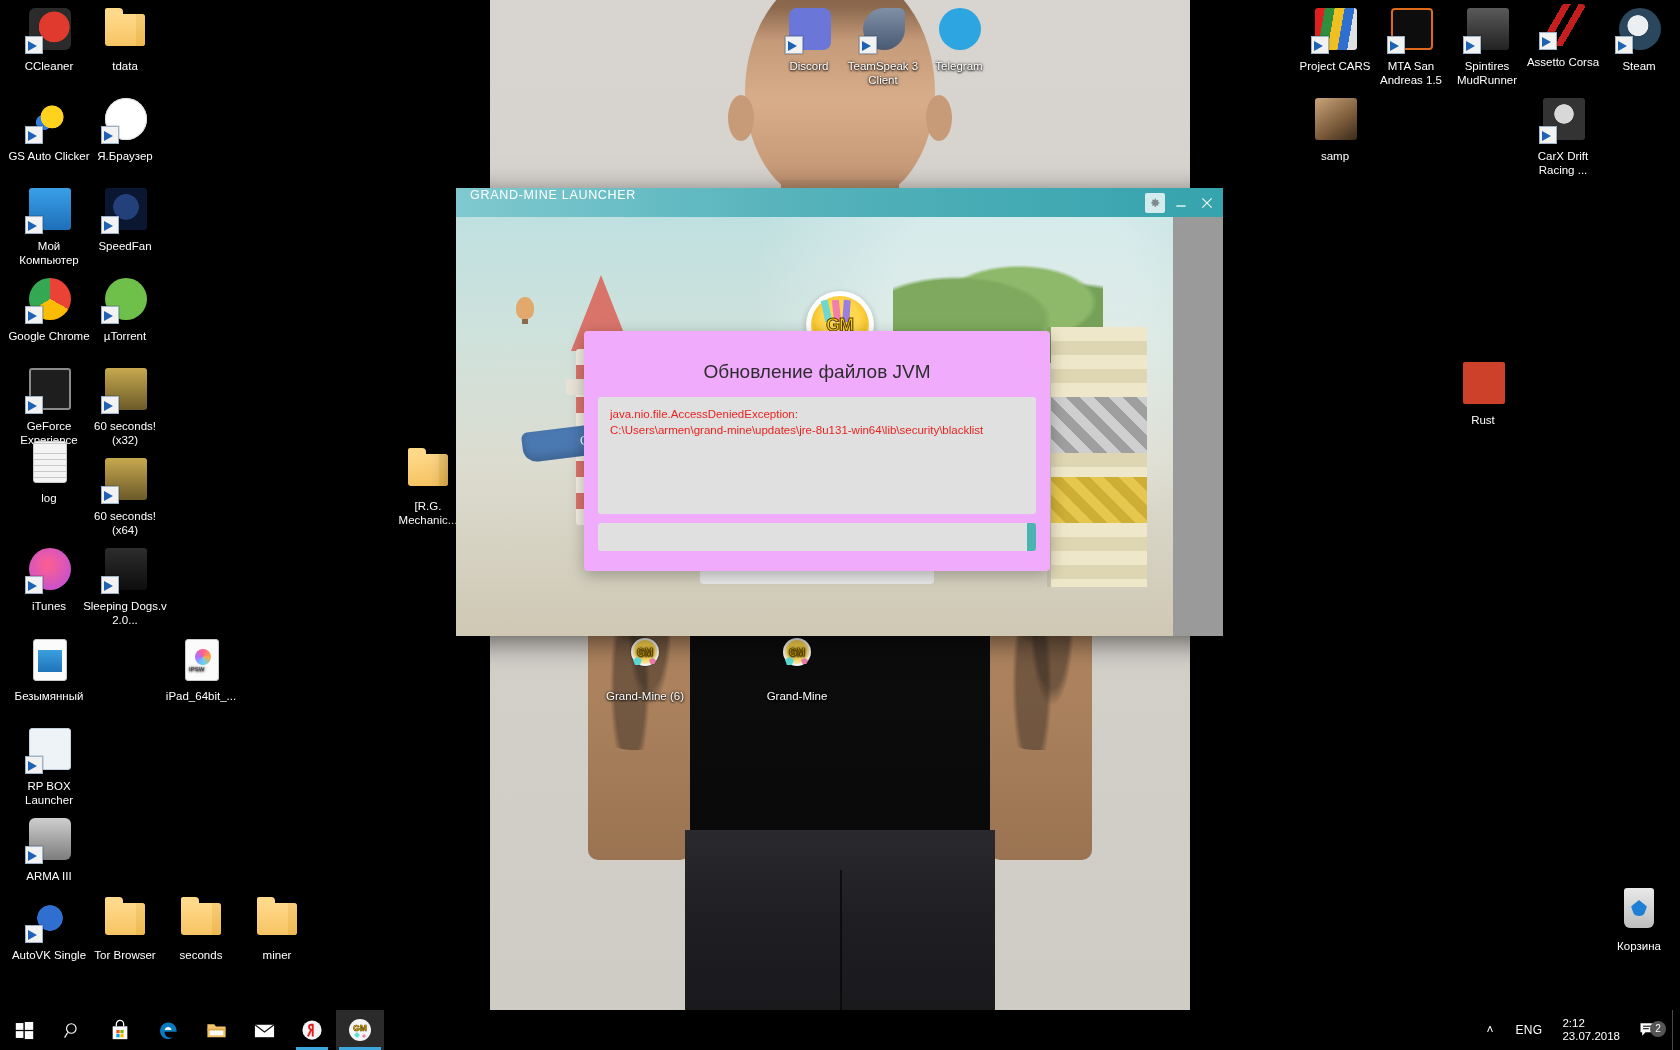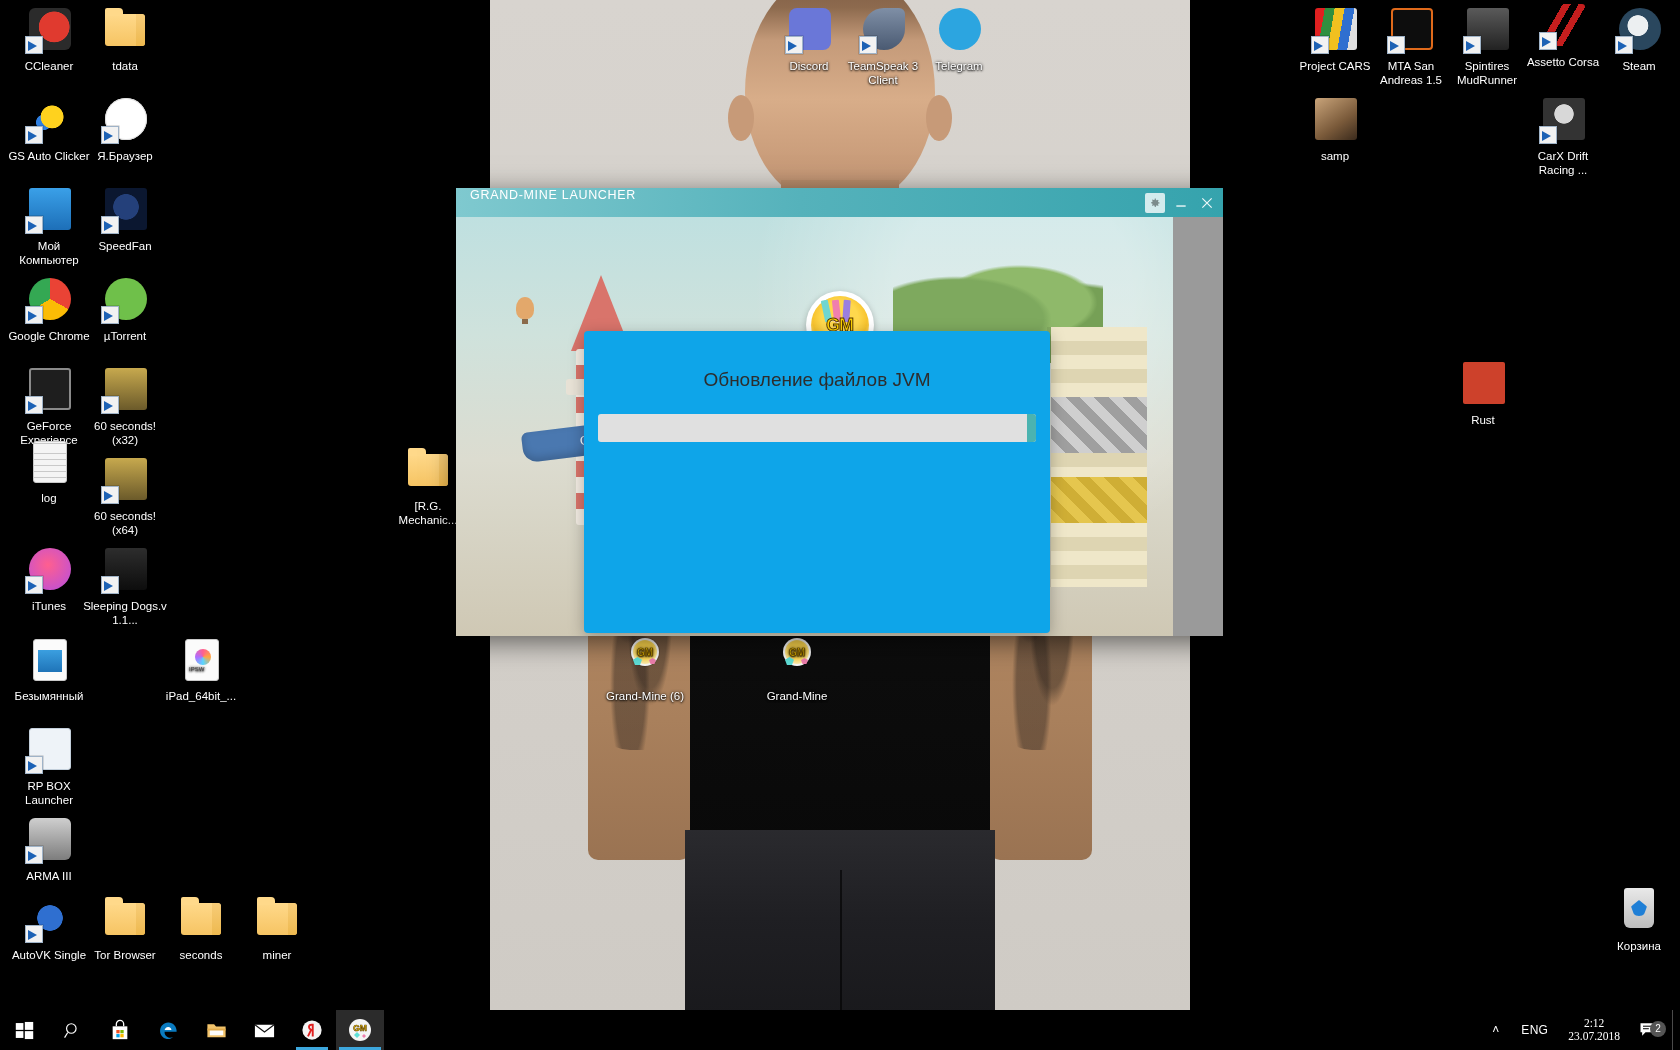--- a/index.html
+++ b/index.html
@@ -170,23 +170,22 @@
     height: 3px; background: #3da7dd;
   }
   #tray {
     margin-left: auto;
     display: flex; align-items: center; height: 40px;
     color: #fff; font-size: 11.5px;
   }
   #tray .chev { padding: 0 12px; font-size: 12px; }
   #tray .lang { padding: 0 10px; font-size: 12px; letter-spacing: .3px; }
   #clock {
-    text-align: center; line-height: 13px; padding: 0 10px;
+    text-align: left; line-height: 13px; padding: 0 10px;
     font-size: 11.5px;
-    font-family: Liberation Serif, serif;
   }
   #notif { position: relative; padding: 0 14px 0 8px; }
   #showdesk { width: 8px; height: 40px; border-left: 1px solid #4a4a4a; }
 
   
   #launcher {
     position: absolute;
     left: 456px; top: 188px;
     width: 767px; height: 448px;
     box-shadow: 0 6px 26px rgba(0,0,0,.55);
@@ -322,26 +321,26 @@
     position: absolute; bottom: 6px; right: 12px;
     width: 11px; height: 9px; background: #f07fae;
     clip-path: polygon(50% 0, 100% 35%, 78% 100%, 22% 100%, 0 35%);
   }
   .gm-bar { position: absolute; top: 4px; width: 7px; height: 22px; border-radius: 1px; }
 
   
   #modal {
     position: absolute;
     left: 128px; top: 114px;
-    width: 466px; height: 302px;
-    background: #0ea5e9;
+    width: 466px; height: 240px;
+    background: #f0abfc;
     border-radius: 4px;
     box-shadow: 0 4px 16px rgba(0,0,0,.28);
     z-index: 4;
-    padding: 24px 14px 12px 14px;
+    padding: 16px 14px 12px 14px;
   }
   #modal .mtitle {
     text-align: center;
     font-size: 19px;
     color: #2d2d2d;
     padding: 14px 0 14px 0;
     font-weight: 400;
   }
   #logbox {
     height: 117px;
@@ -472,21 +471,21 @@
       <div class="icon" style="left: 6px; top: 546px;">
         <span class="glyph shortcut">
           <span class="tile" style="background:radial-gradient(circle at 45% 40%,#ff5f8f,#b64de0);border-radius:50%"></span>
         </span>
         <span class="lbl">iTunes</span>
       </div>
       <div class="icon" style="left: 82px; top: 546px;">
         <span class="glyph shortcut">
           <span class="tile" style="background:#171717;background-image:linear-gradient(#2d2d2d,#0d0d0d)"></span>
         </span>
-        <span class="lbl">Sleeping Dogs.v 1.1...</span>
+        <span class="lbl">Sleeping Dogs.v 2.0...</span>
       </div>
       <div class="icon" style="left: 6px; top: 636px;">
         <span class="glyph ">
           <span class="tile" style="left:8px;top:3px;width:34px;height:42px;background:#fbfbfb;border:1px solid #c9c9c9">
             <span style="position:absolute;left:4px;top:10px;right:4px;bottom:8px;background:linear-gradient(to bottom,#3b9fe0,#1f74b8)"></span>
           </span>
         </span>
         <span class="lbl">Безымянный</span>
       </div>
       <div class="icon" style="left: 158px; top: 636px;">
@@ -681,20 +680,24 @@
           <span class="gm-text">GM</span>
           <span class="gm-gem"></span>
           <span class="gm-gem2"></span>
         </div>
       </div>
 
       <div id="lsheet"></div>
 
       <div id="modal">
         <div class="mtitle">Обновление файлов JVM</div>
+        <div id="logbox">
+          <div class="errline">java.nio.file.AccessDeniedException:</div>
+          <div class="errline">C:\Users\armen\grand-mine\updates\jre-8u131-win64\lib\security\blacklist</div>
+        </div>
         <div id="progress">
           <div class="bar" style="width: 2%;"></div>
         </div>
       </div>
     </div>
   </div>
 
   <div id="taskbar">
     <div class="tb-btn">
       <svg width="19" height="19" viewBox="0 0 24 24" aria-hidden="true">

